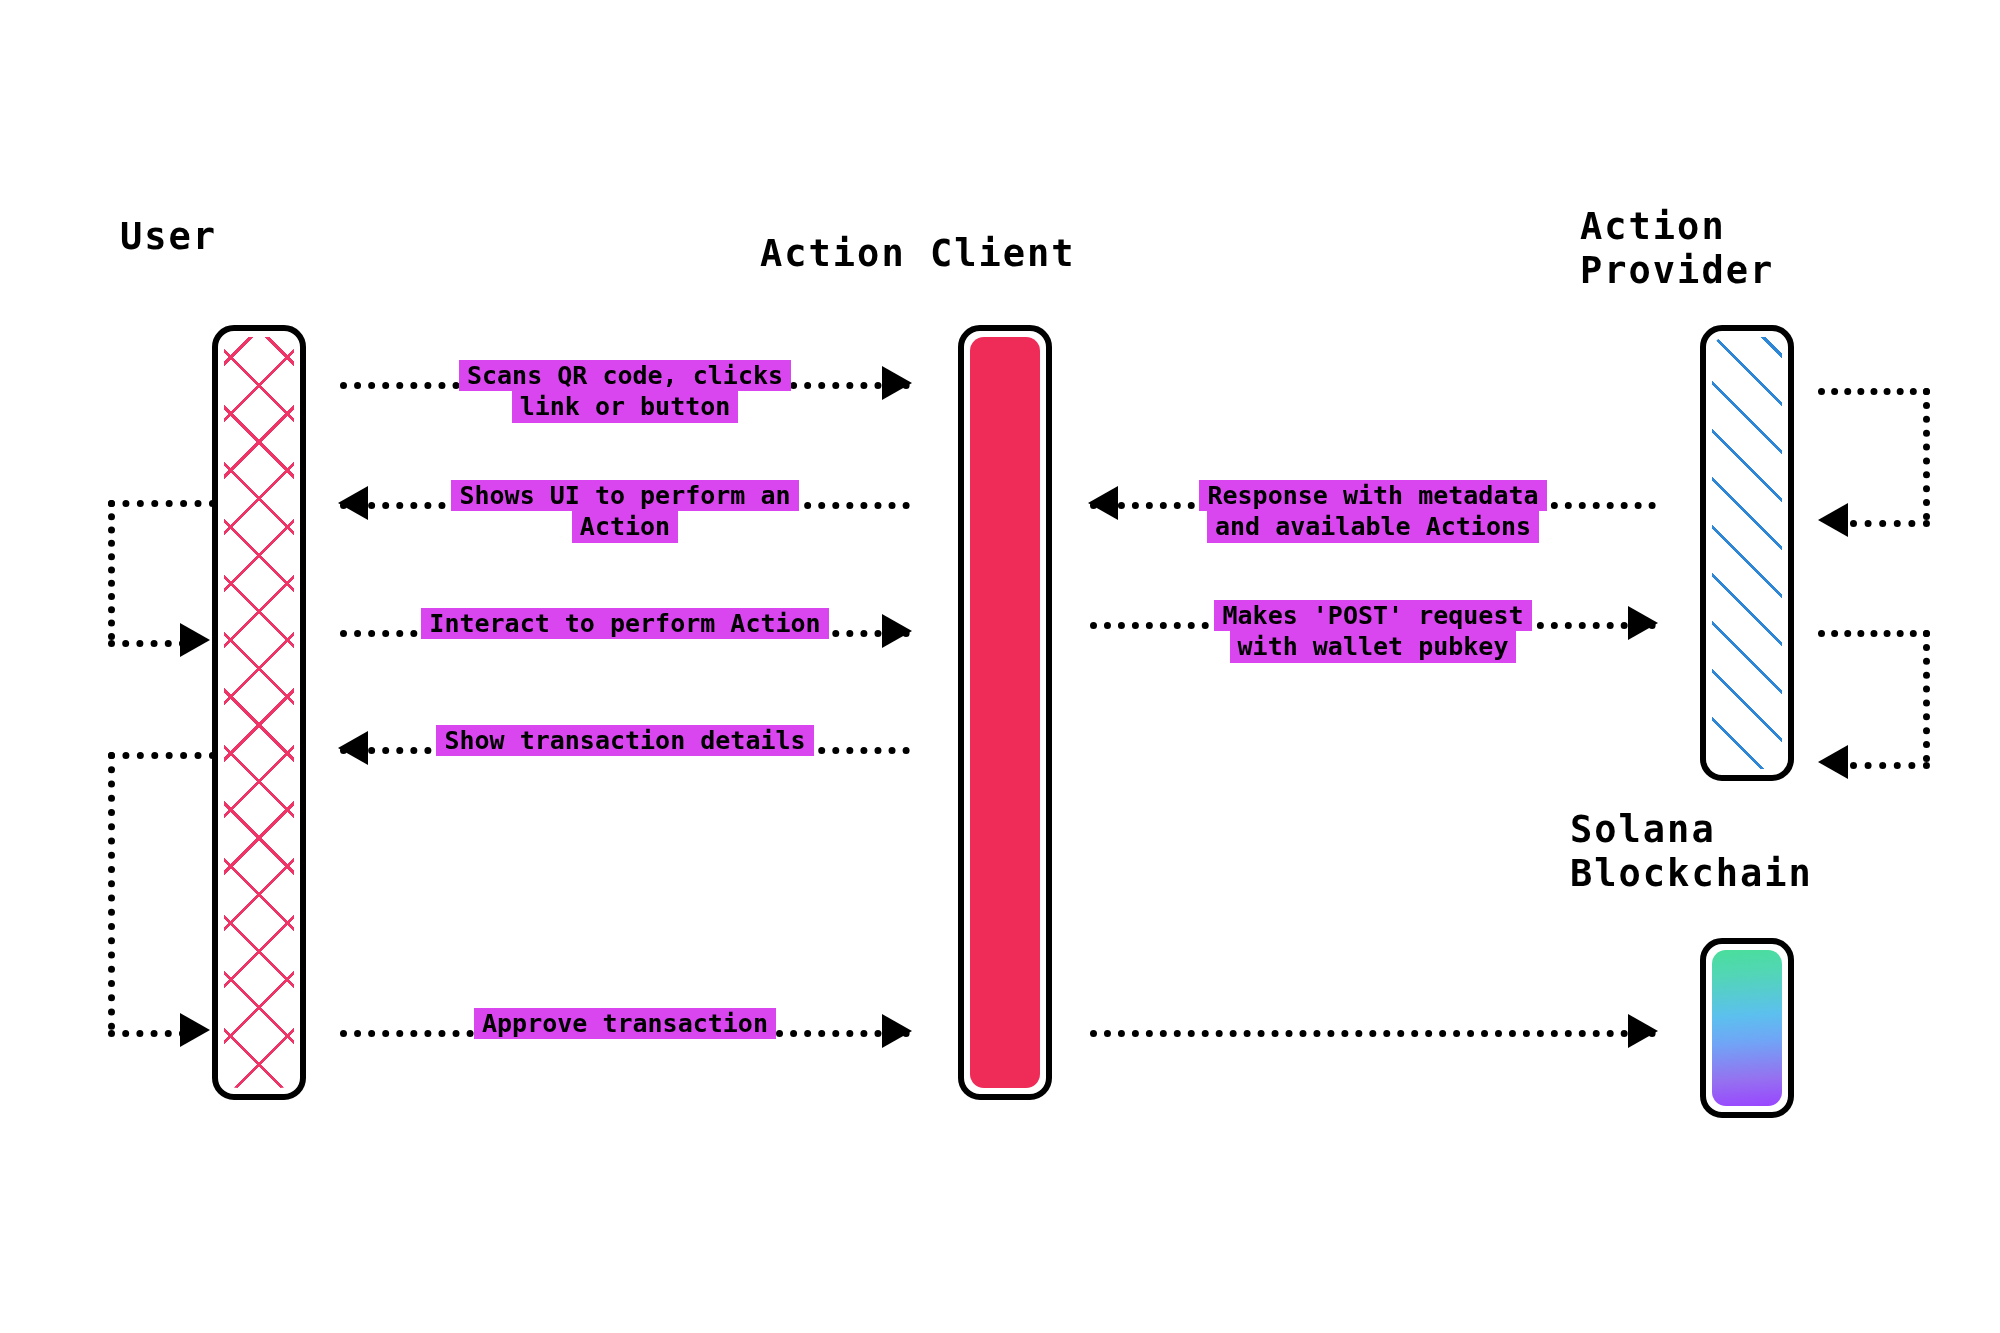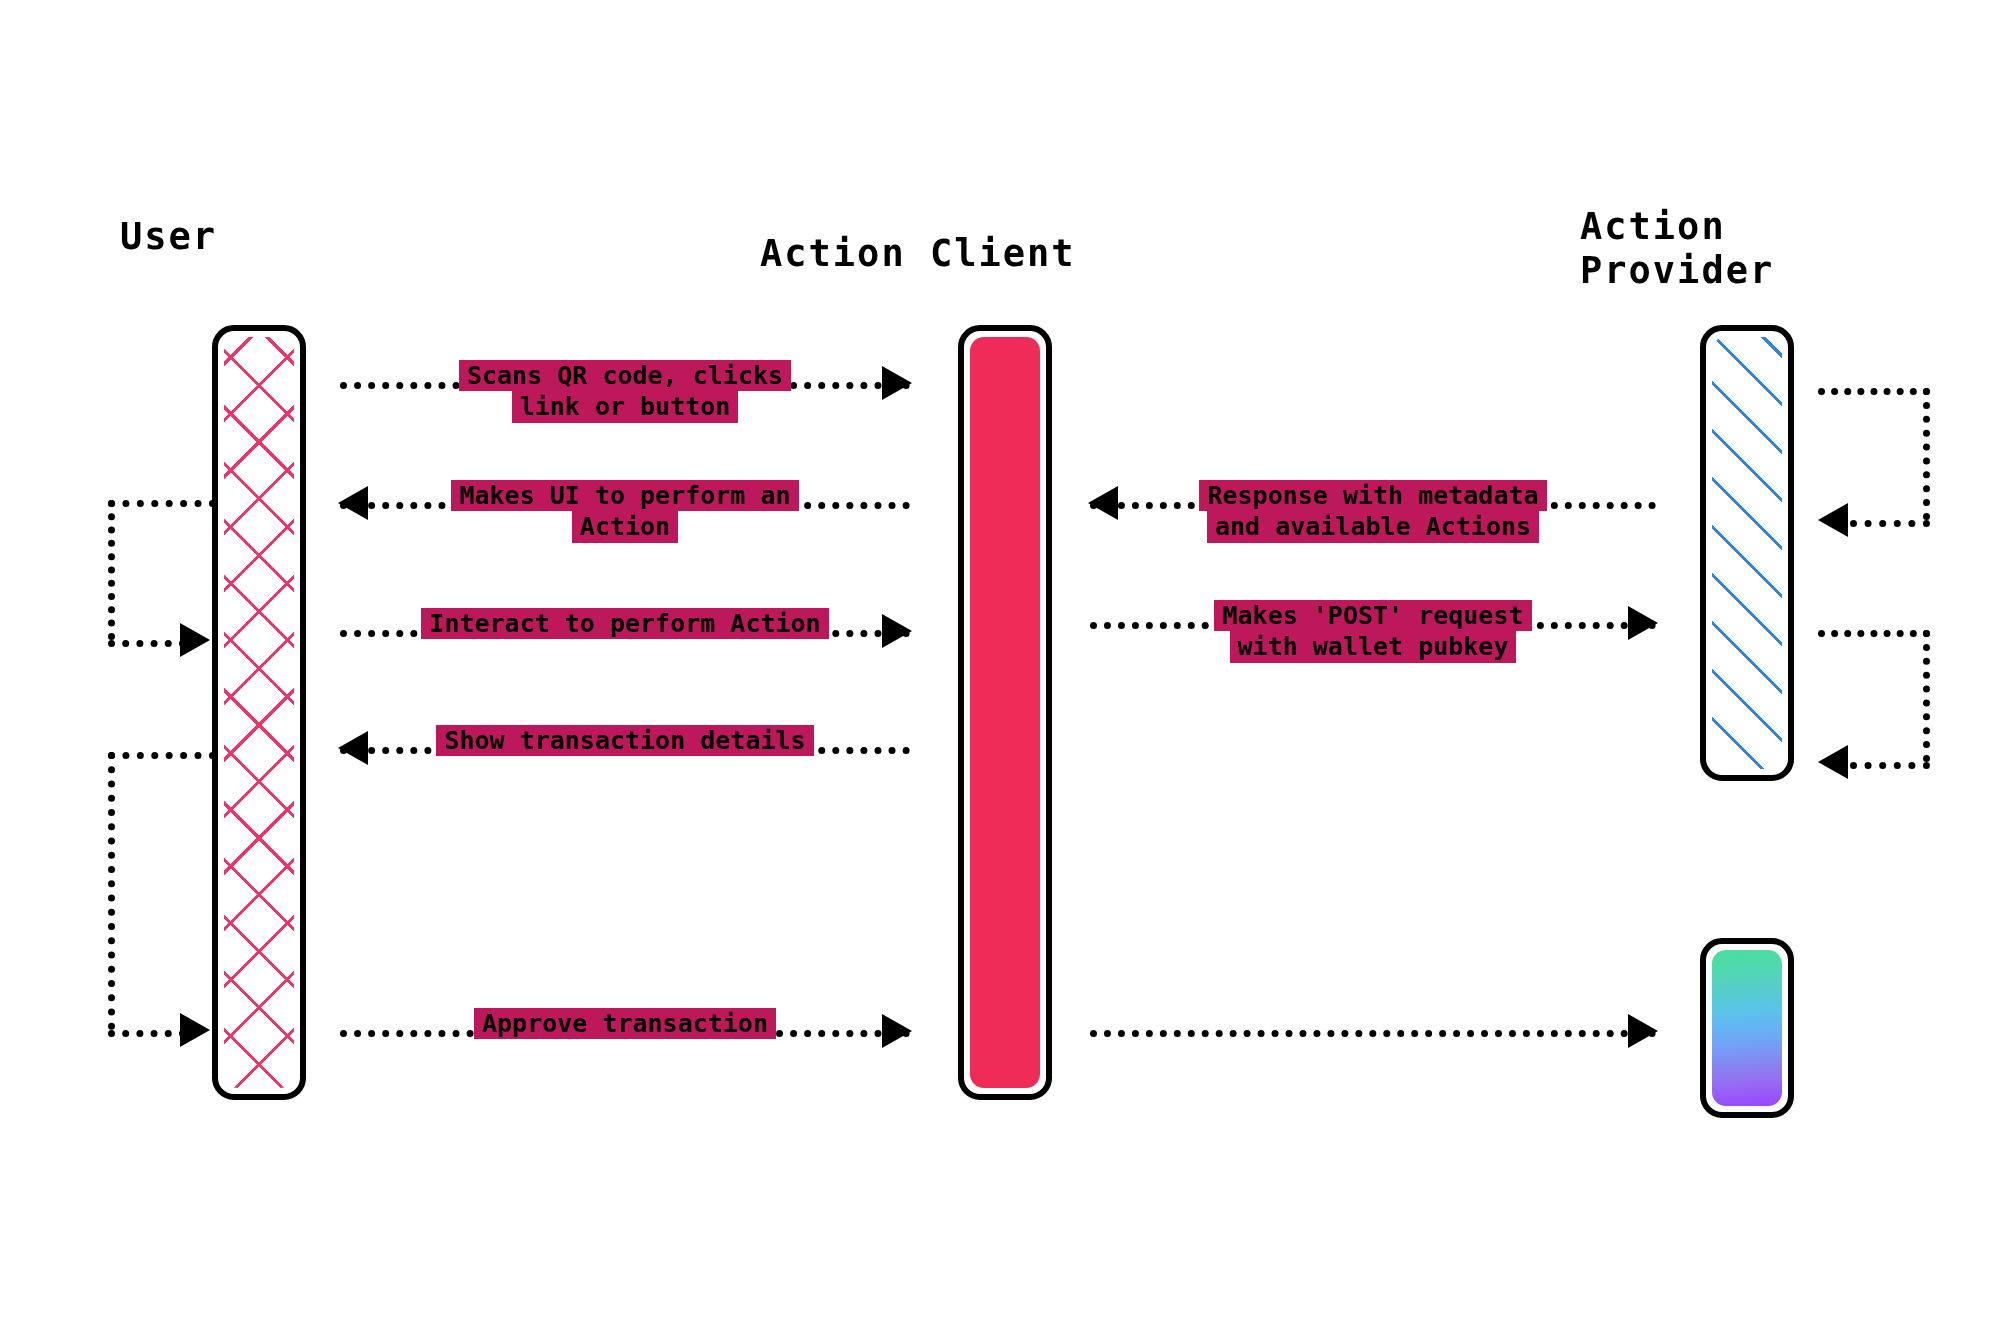--- a/index.html
+++ b/index.html
@@ -115,21 +115,21 @@
   .arrow-right { right: -2px; border-left: 30px solid #000000; }
   .arrow-left  { left: -2px;  border-right: 30px solid #000000; }
 
   
   .col-left  { left: 340px;  width: 570px; }
   
   .col-right { left: 1090px; width: 566px; }
 
   
   .msg-label span {
-    background: #be185d;
+    background: #d946ef;
     padding: 0 8px;
     display: inline-block;
   }
 
   
   .selfloop {
     position: absolute;
   }
   .selfloop .seg {
     position: absolute;
@@ -150,20 +150,22 @@
 
 <div id="canvas">
 
   <div class="participant-title" id="title-user">User</div>
 
   <div class="participant-title" id="title-client">Action Client</div>
 
   <div class="participant-title" id="title-provider">Action
 Provider</div>
 
+  <div class="participant-title" id="title-chain">Solana
+Blockchain</div>
 
   <div class="lifeline" id="lifeline-user">
     <div class="fill"></div>
   </div>
 
   <div class="lifeline" id="lifeline-client">
     <div class="fill"></div>
   </div>
 
   <div class="lifeline" id="lifeline-provider">
@@ -175,21 +177,21 @@
   </div>
 
   <div class="message col-left" style="top:360px">
     <div class="msg-line"></div>
     <div class="msg-label"><span>Scans QR code, clicks</span><br><span>link or button</span></div>
     <div class="arrow-head arrow-right"></div>
   </div>
 
   <div class="message col-left" style="top:480px">
     <div class="msg-line"></div>
-    <div class="msg-label"><span>Makes UI to perform an</span><br><span>Action</span></div>
+    <div class="msg-label"><span>Shows UI to perform an</span><br><span>Action</span></div>
     <div class="arrow-head arrow-left"></div>
   </div>
 
   <div class="message col-left" style="top:608px">
     <div class="msg-line"></div>
     <div class="msg-label"><span>Interact to perform Action</span></div>
     <div class="arrow-head arrow-right"></div>
   </div>
 
   <div class="message col-left" style="top:1008px">

